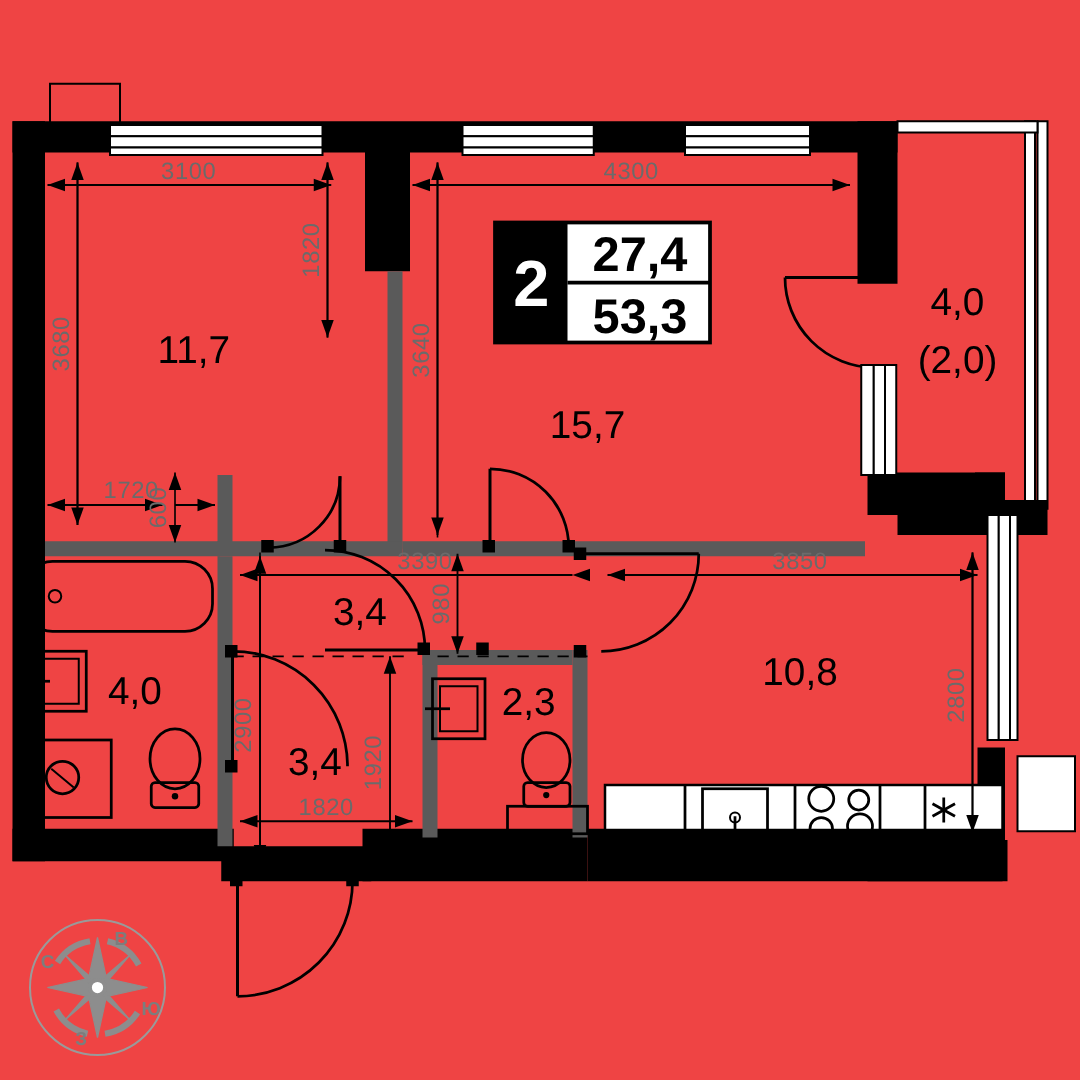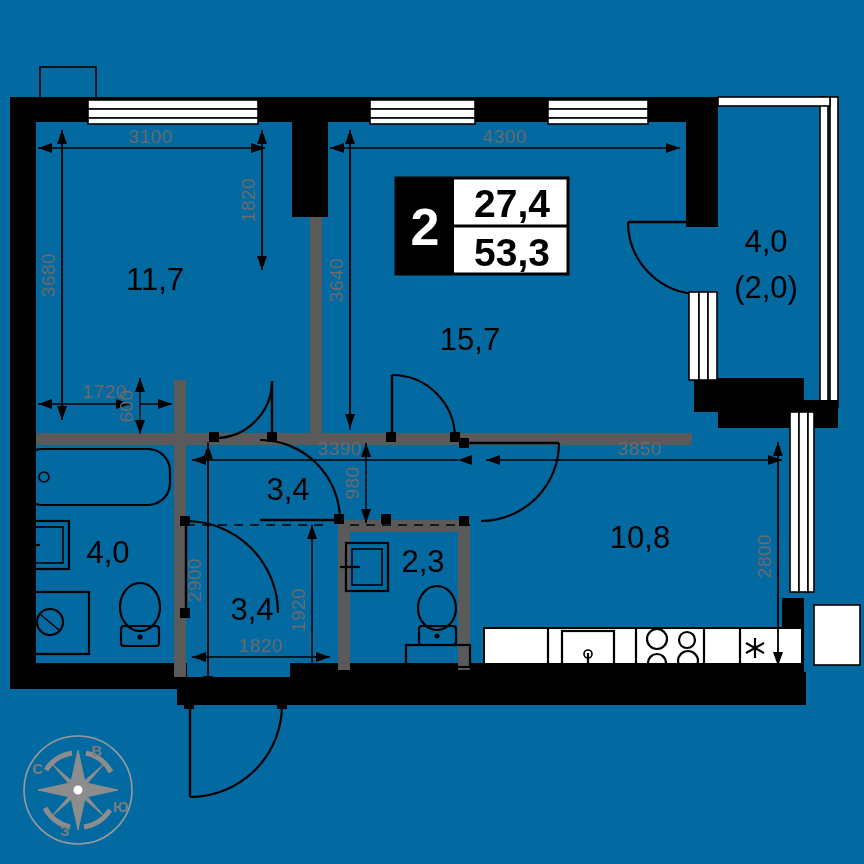--- a/index.html
+++ b/index.html
@@ -10,21 +10,21 @@
   body {
     width: 864px;
     height: 864px;
     font-family: "Liberation Sans", sans-serif;
     overflow: hidden;
   }
   #plan-root {
     position: relative;
     width: 864px;
     height: 864px;
-    background: #0369a1;
+    background: #ef4444;
   }
   svg#floorplan {
     position: absolute;
     left: 0;
     top: 0;
     width: 864px;
     height: 864px;
     display: block;
   }
   .wall-solid { fill: #000000; }

